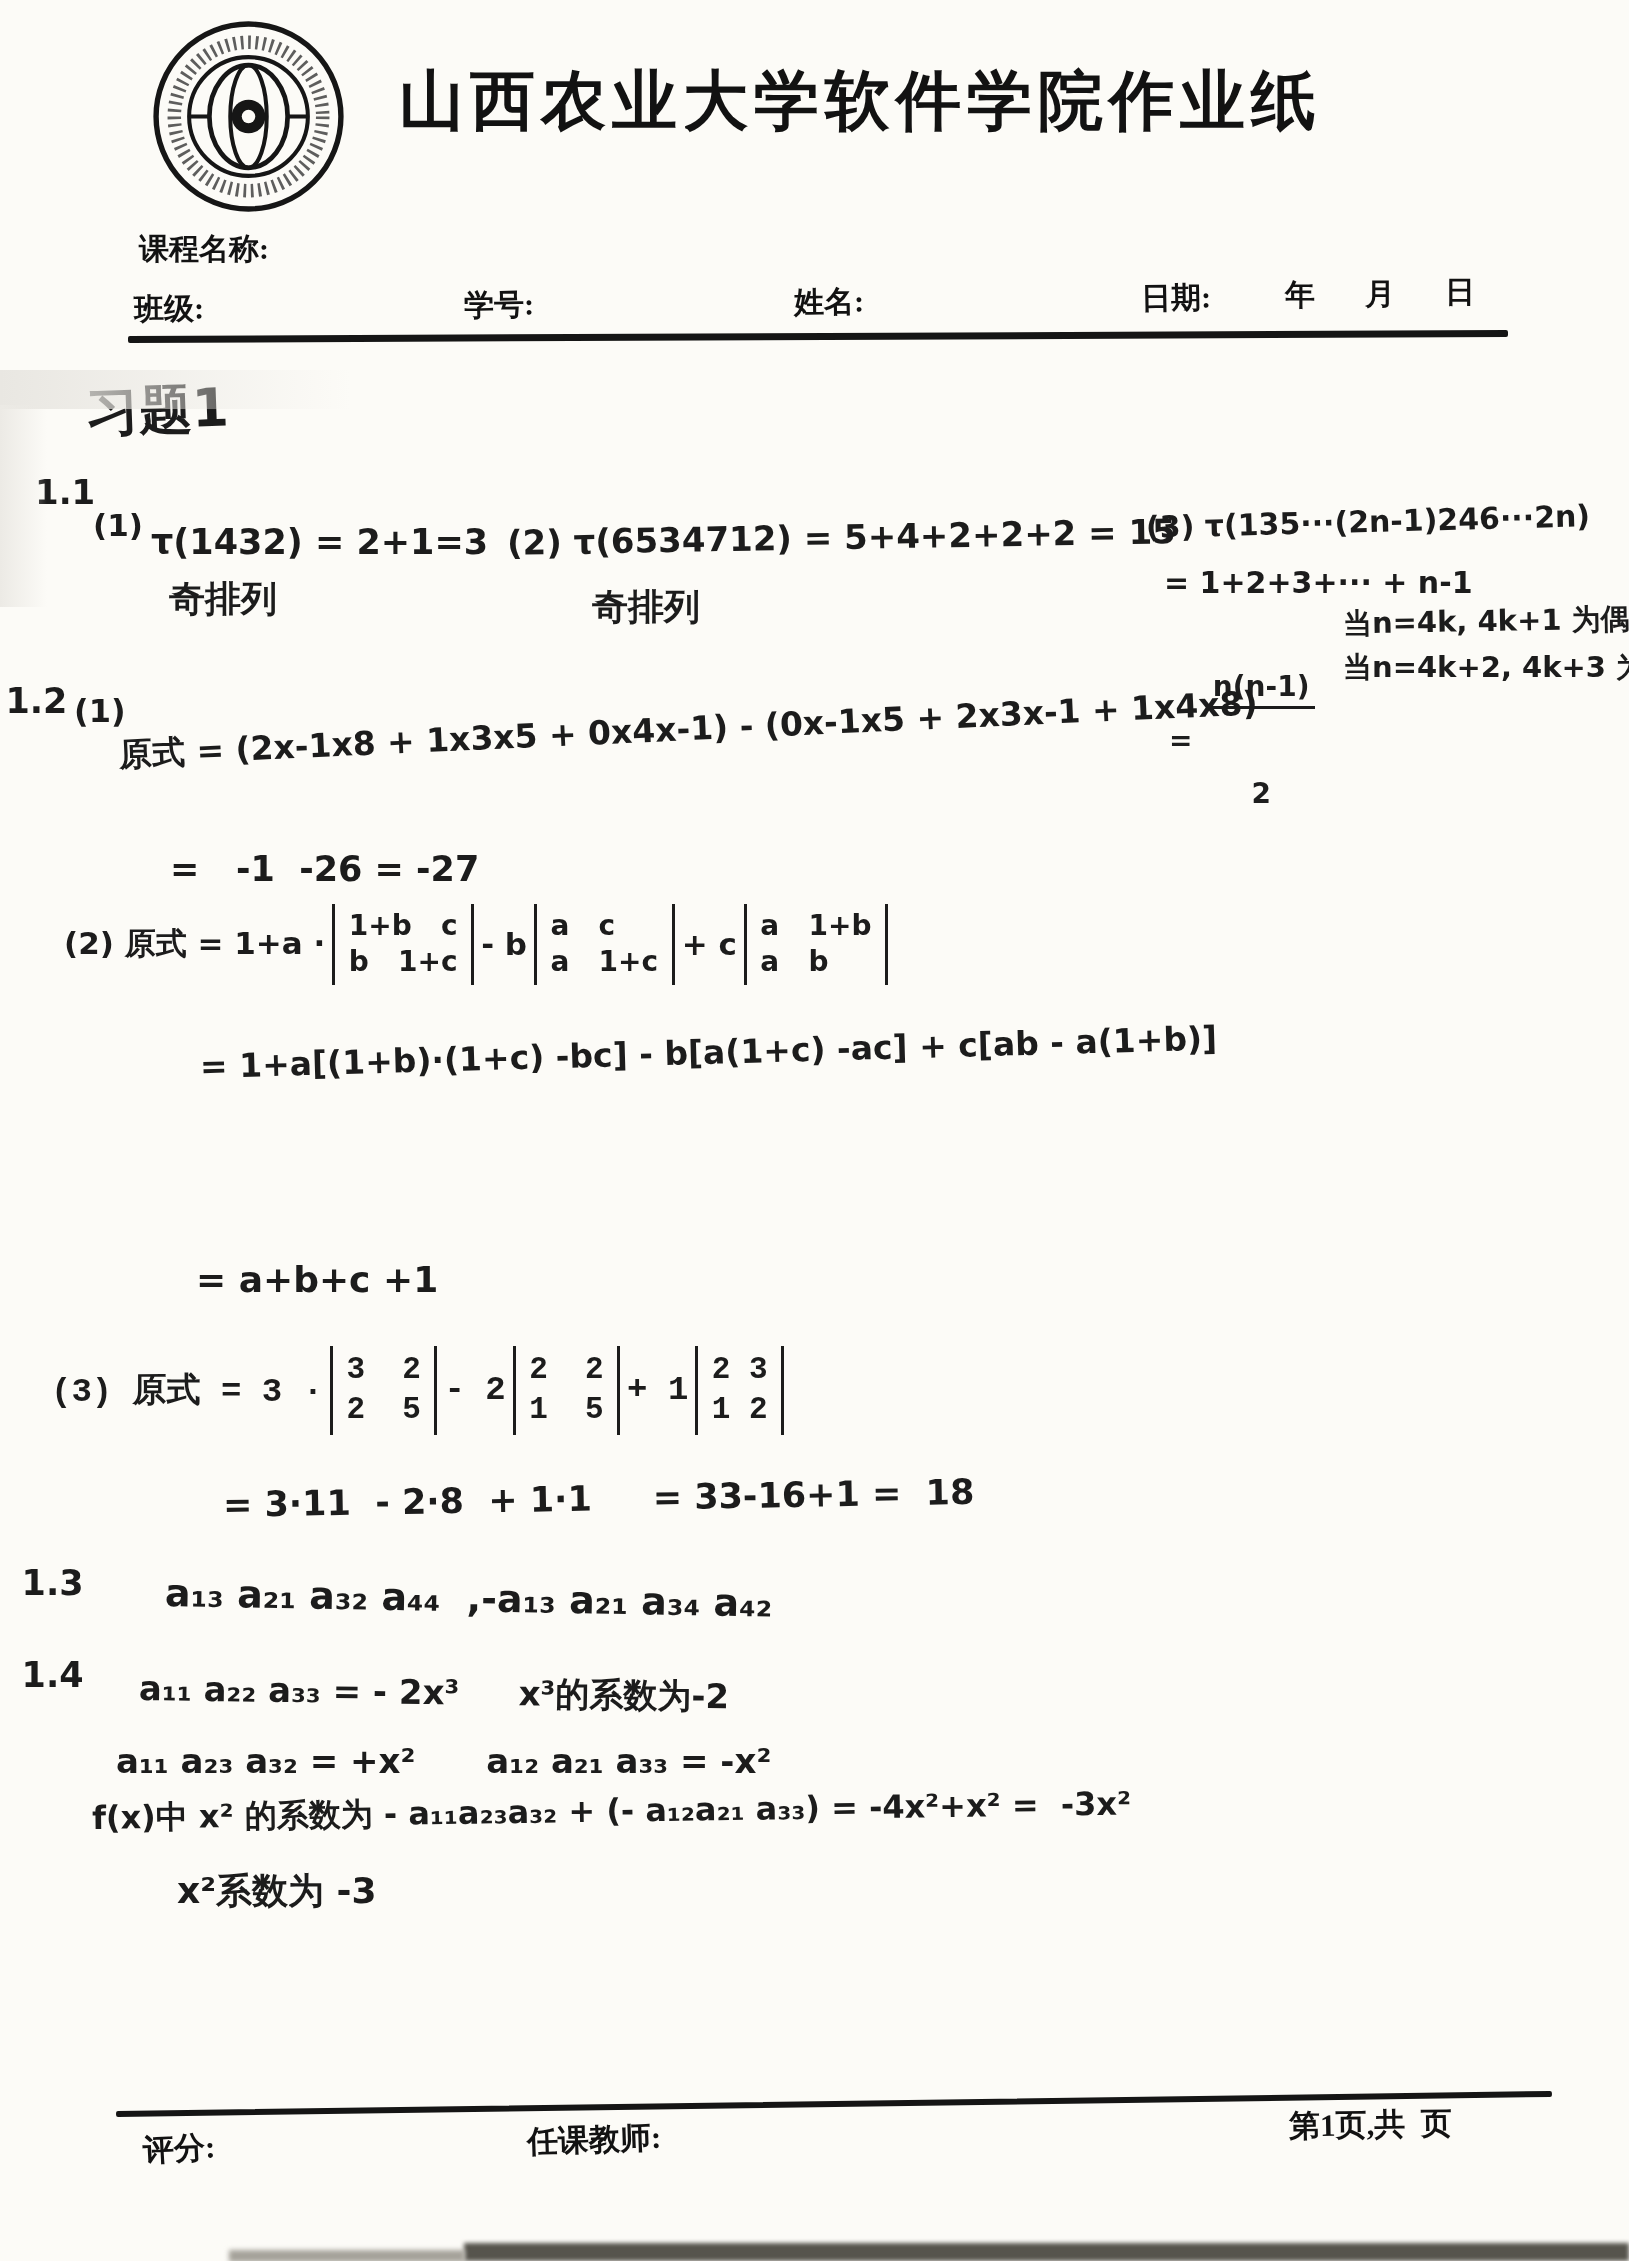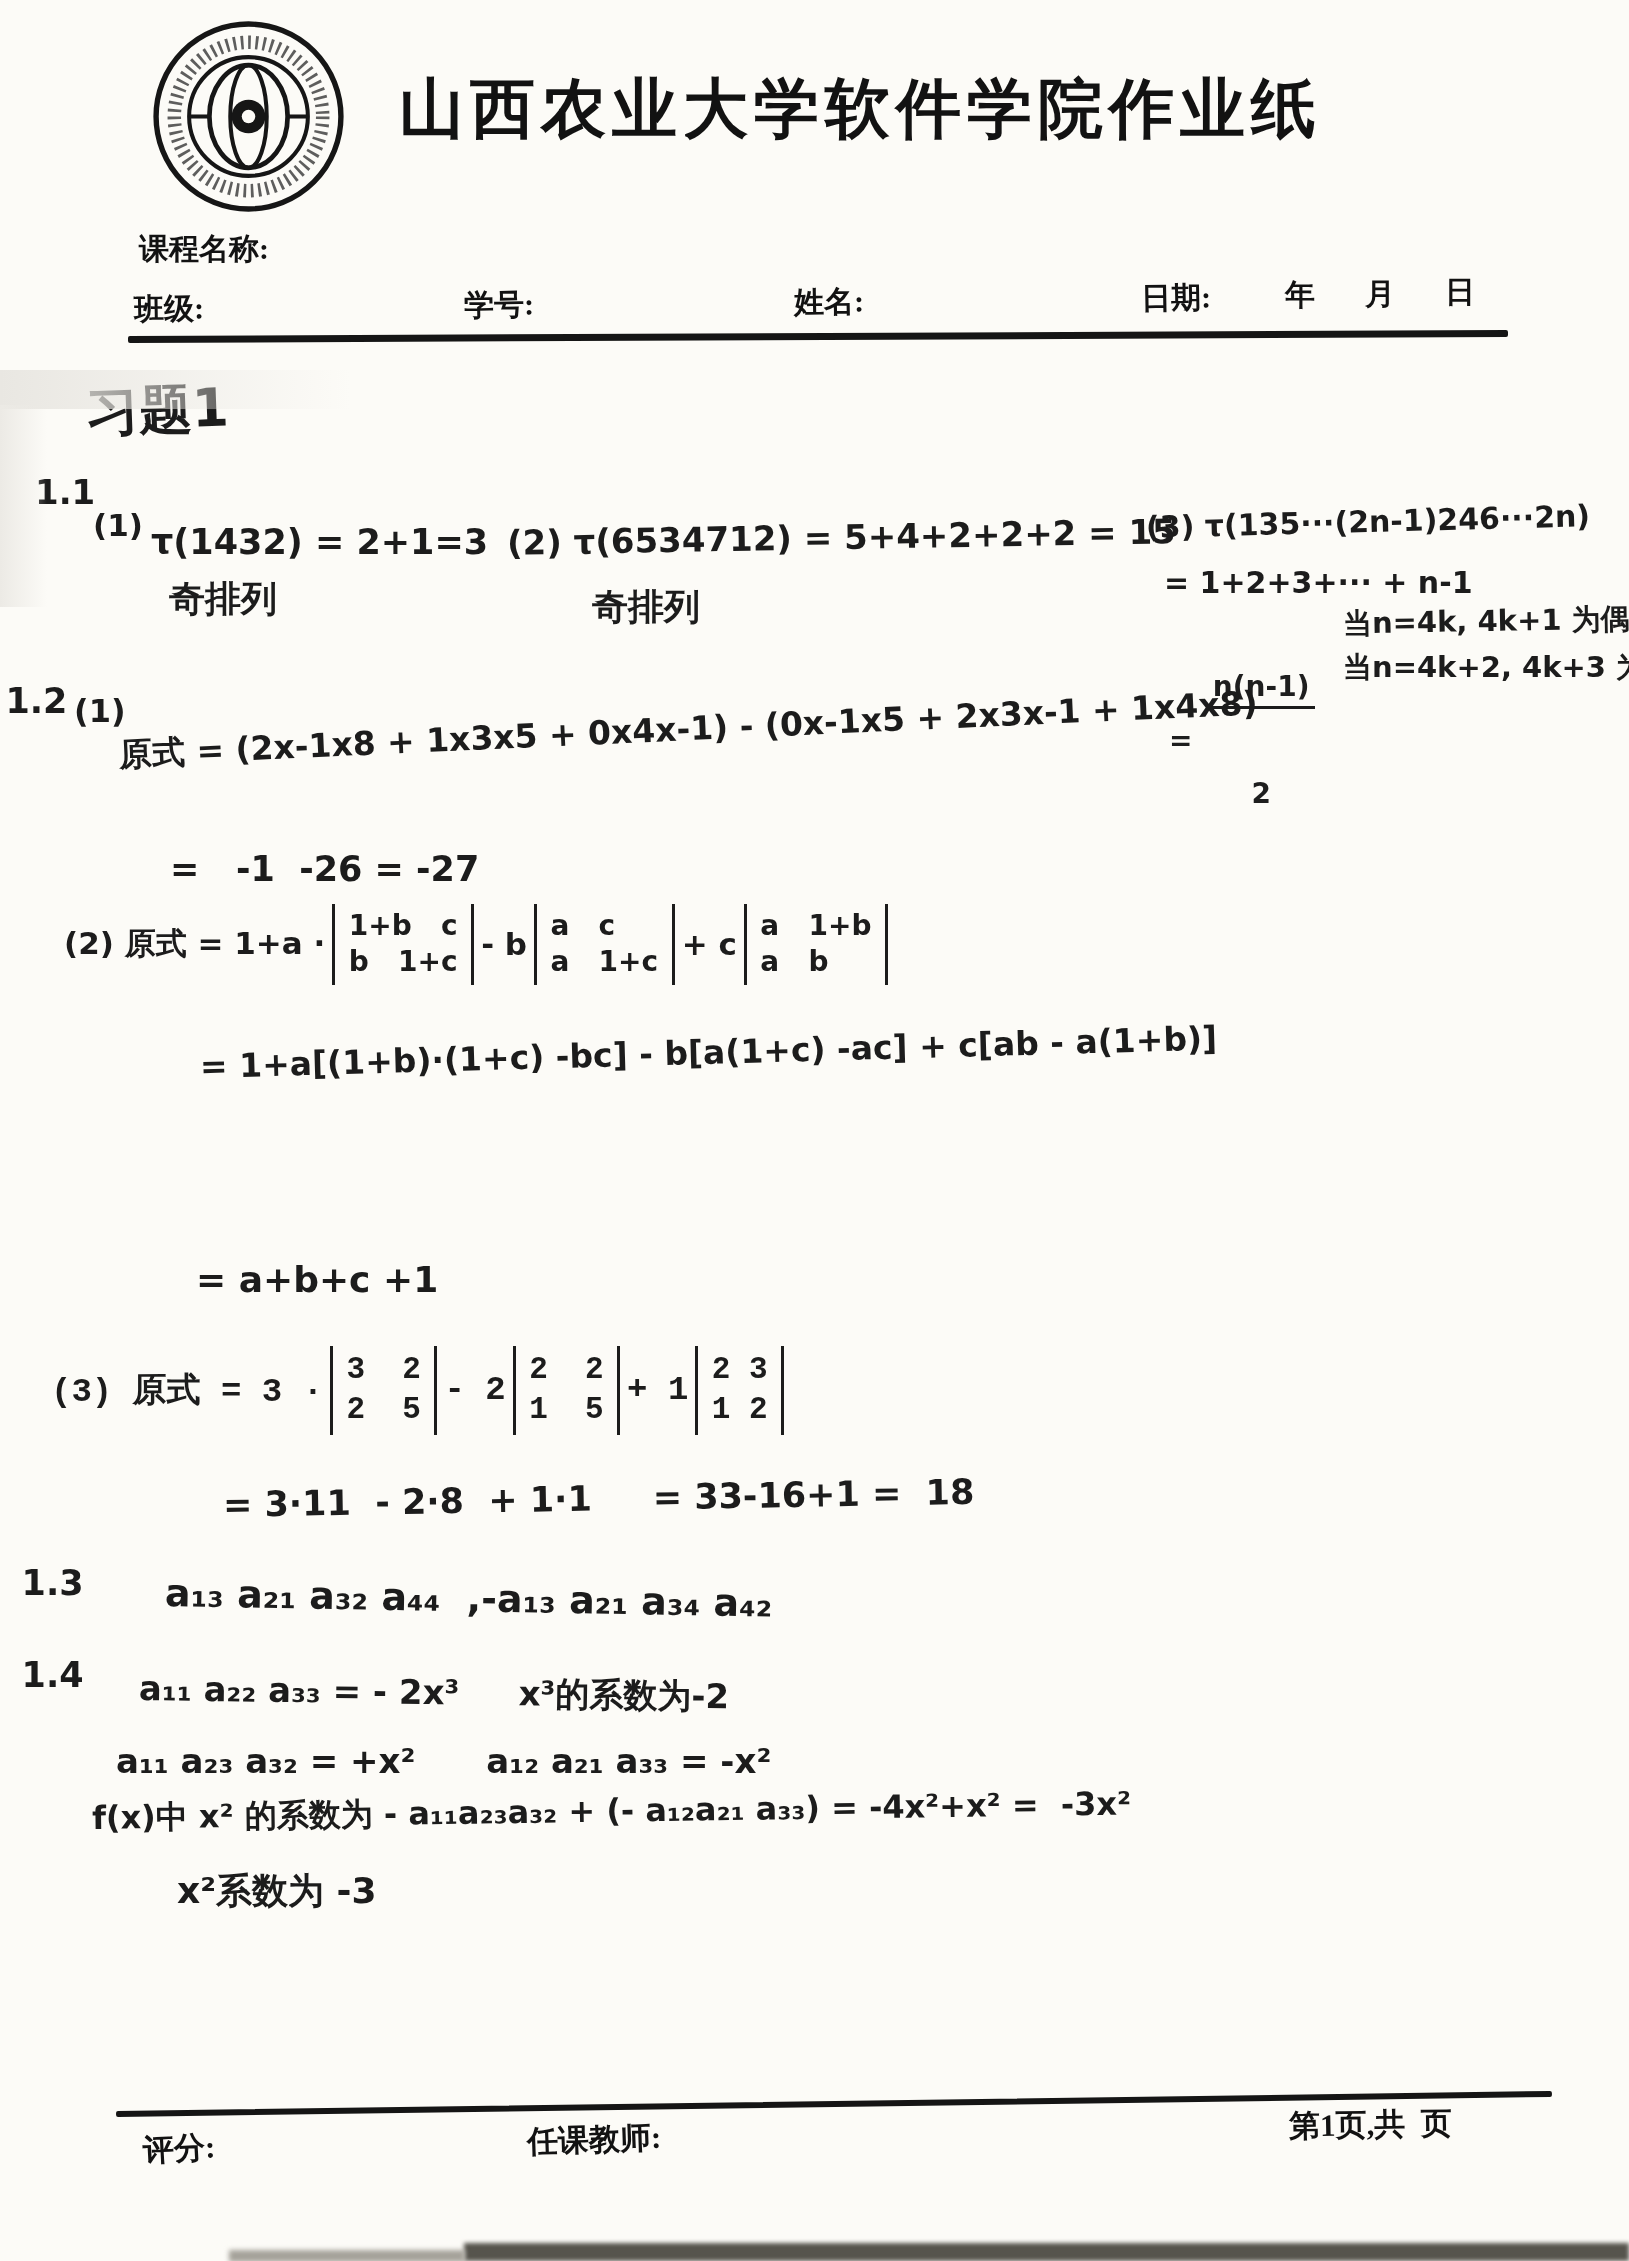--- a/index.html
+++ b/index.html
@@ -80,21 +80,21 @@
     <circle cx="146" cy="146" r="110" fill="none" stroke="#2a2a2a" stroke-width="20" stroke-dasharray="4 7" opacity="0.75"></circle>
     <circle cx="146" cy="146" r="88" fill="none" stroke="#161616" stroke-width="6"></circle>
     <ellipse cx="146" cy="146" rx="58" ry="76" fill="none" stroke="#161616" stroke-width="7"></ellipse>
     <ellipse cx="146" cy="146" rx="27" ry="76" fill="none" stroke="#161616" stroke-width="6"></ellipse>
     <line x1="58" y1="146" x2="86" y2="146" stroke="#161616" stroke-width="6"></line>
     <line x1="206" y1="146" x2="234" y2="146" stroke="#161616" stroke-width="6"></line>
     <circle cx="146" cy="146" r="25" fill="#161616"></circle>
     <circle cx="146" cy="146" r="10" fill="#fcfbf7"></circle>
   </svg>
 
-  <div class="printed" style="left:399px;top:65px;font-size:65px;letter-spacing:6px;">山西农业大学软件学院作业纸</div>
+  <div class="printed" style="left:399px;top:57px;font-size:65px;letter-spacing:6px;">山西农业大学软件学院作业纸</div>
 
   <div class="printed" style="left:139px;top:229px;font-size:30px;">课程名称:</div>
   <div class="printed" style="left:134px;top:289px;font-size:30px;transform:rotate(-1deg);">班级:</div>
   <div class="printed" style="left:464px;top:285px;font-size:30px;transform:rotate(-1deg);">学号:</div>
   <div class="printed" style="left:794px;top:282px;font-size:30px;transform:rotate(-1deg);">姓名:</div>
   <div class="printed" style="left:1141px;top:278px;font-size:30px;transform:rotate(-1deg);">日期:</div>
   <div class="printed" style="left:1285px;top:275px;font-size:30px;">年</div>
   <div class="printed" style="left:1365px;top:274px;font-size:30px;">月</div>
   <div class="printed" style="left:1445px;top:272px;font-size:30px;">日</div>
 

